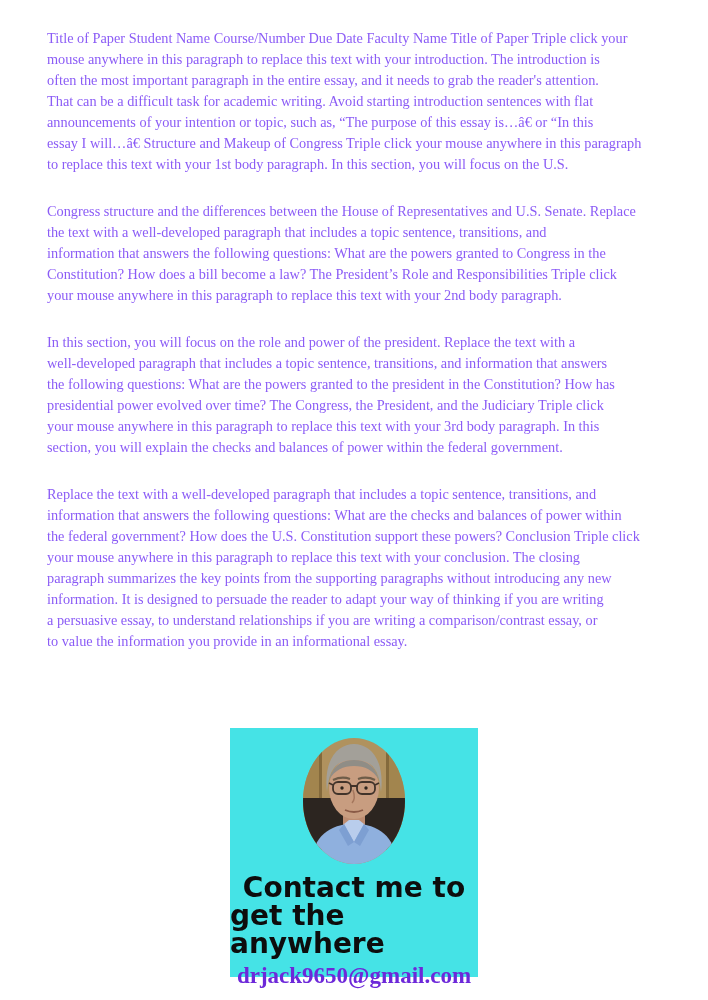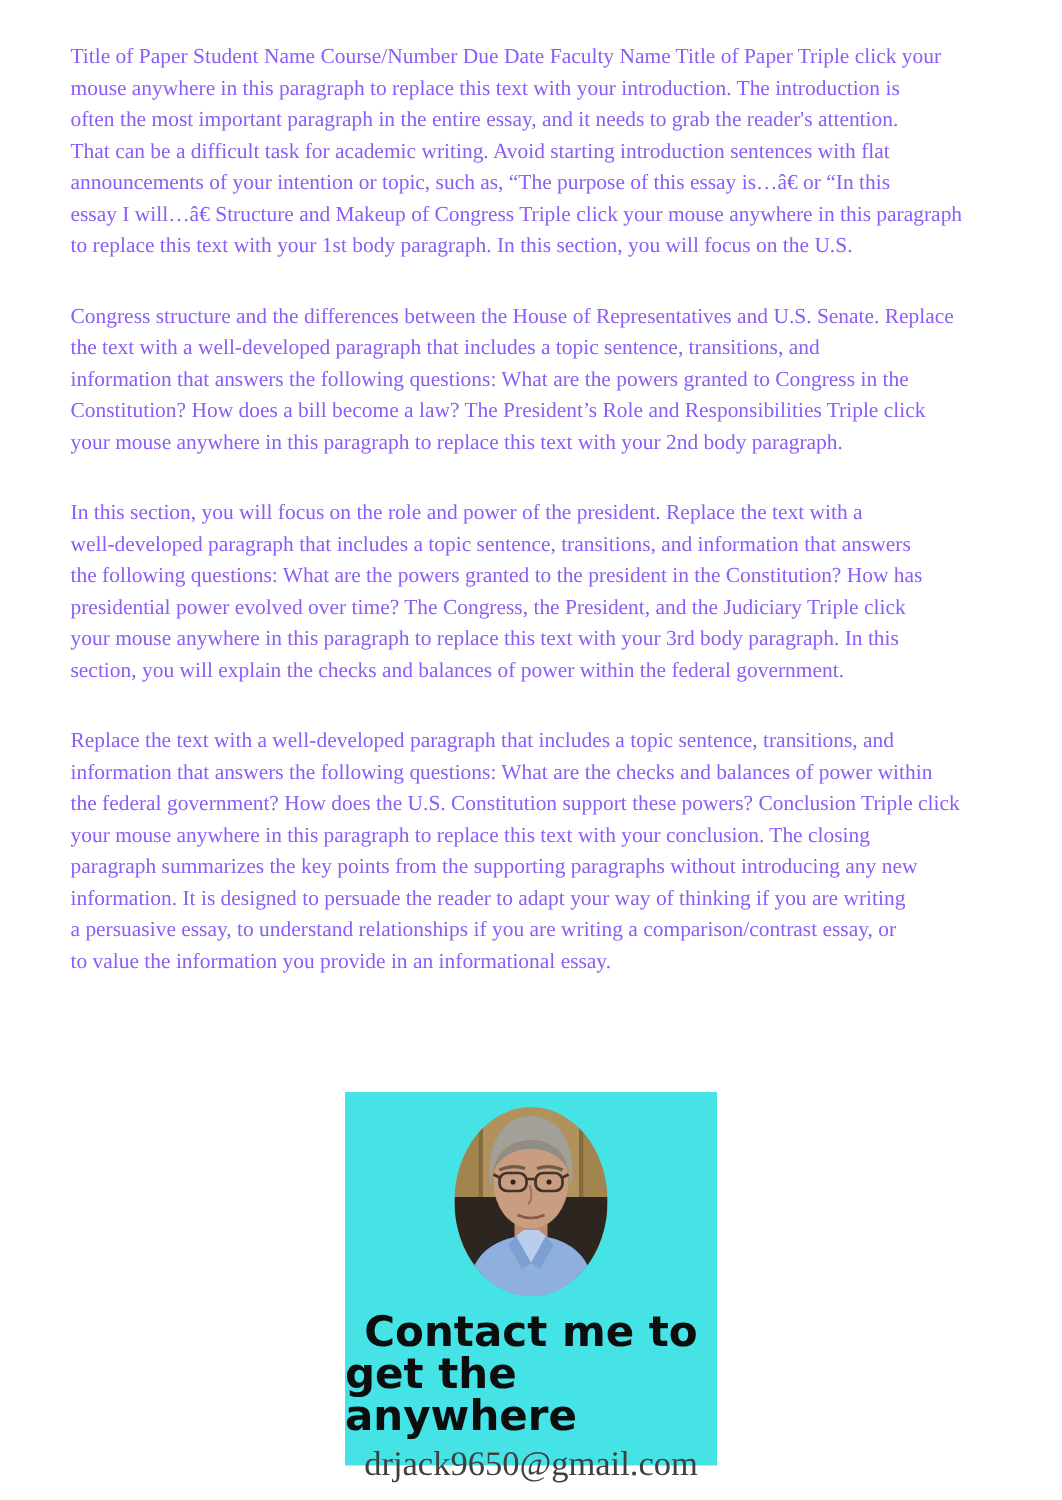--- a/index.html
+++ b/index.html
@@ -52,24 +52,24 @@
     font-weight: bold;
     font-size: 28px;
     line-height: 28px;
     color: #0d0d0d;
     text-align: left;
   }
   .promo-line1 { margin-top: 10px; }
   .promo-email {
     margin-top: 3px;
     font-family: "Liberation Serif", serif;
-    font-weight: normal;
+    font-weight: bold;
     font-size: 23px;
     line-height: 30px;
-    color: #404040;
+    color: #6d28d9;
     text-align: center;
   }
 </style>
 </head>
 <body>
 
 <div class="page">
 
   <div class="doc-text">
     <p class="para">Title of Paper Student Name Course/Number Due Date Faculty Name Title of Paper Triple click your

